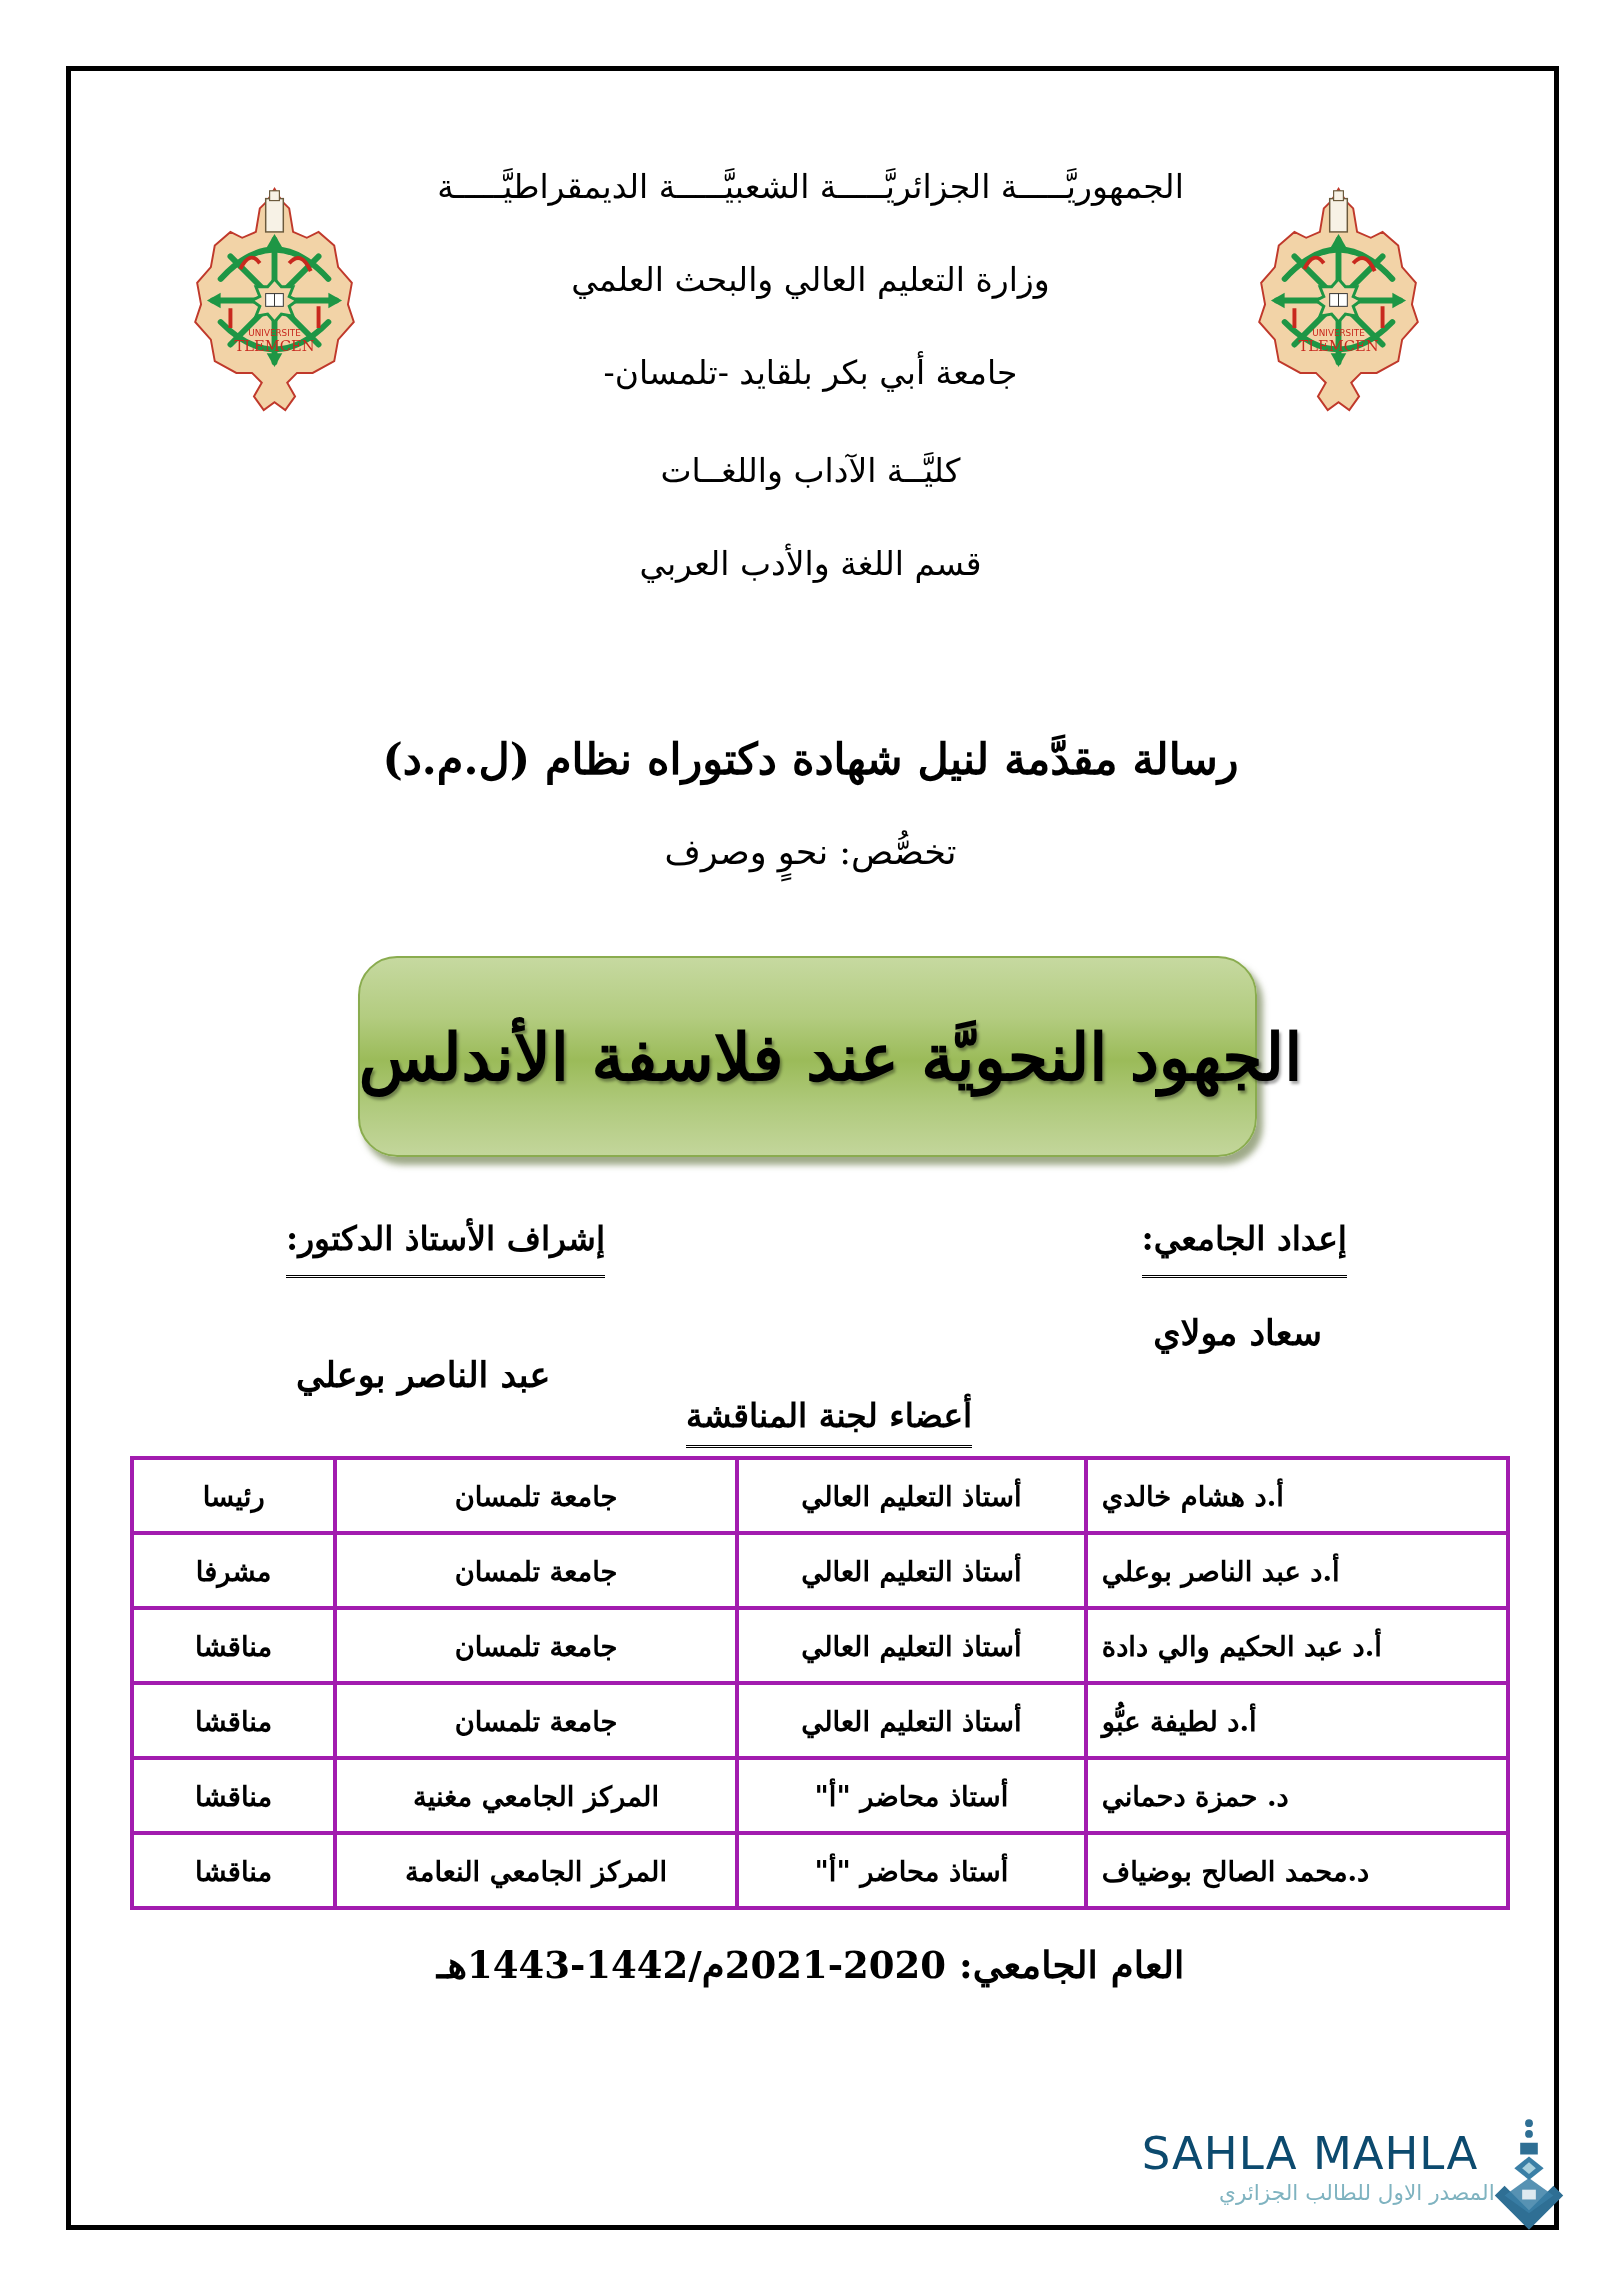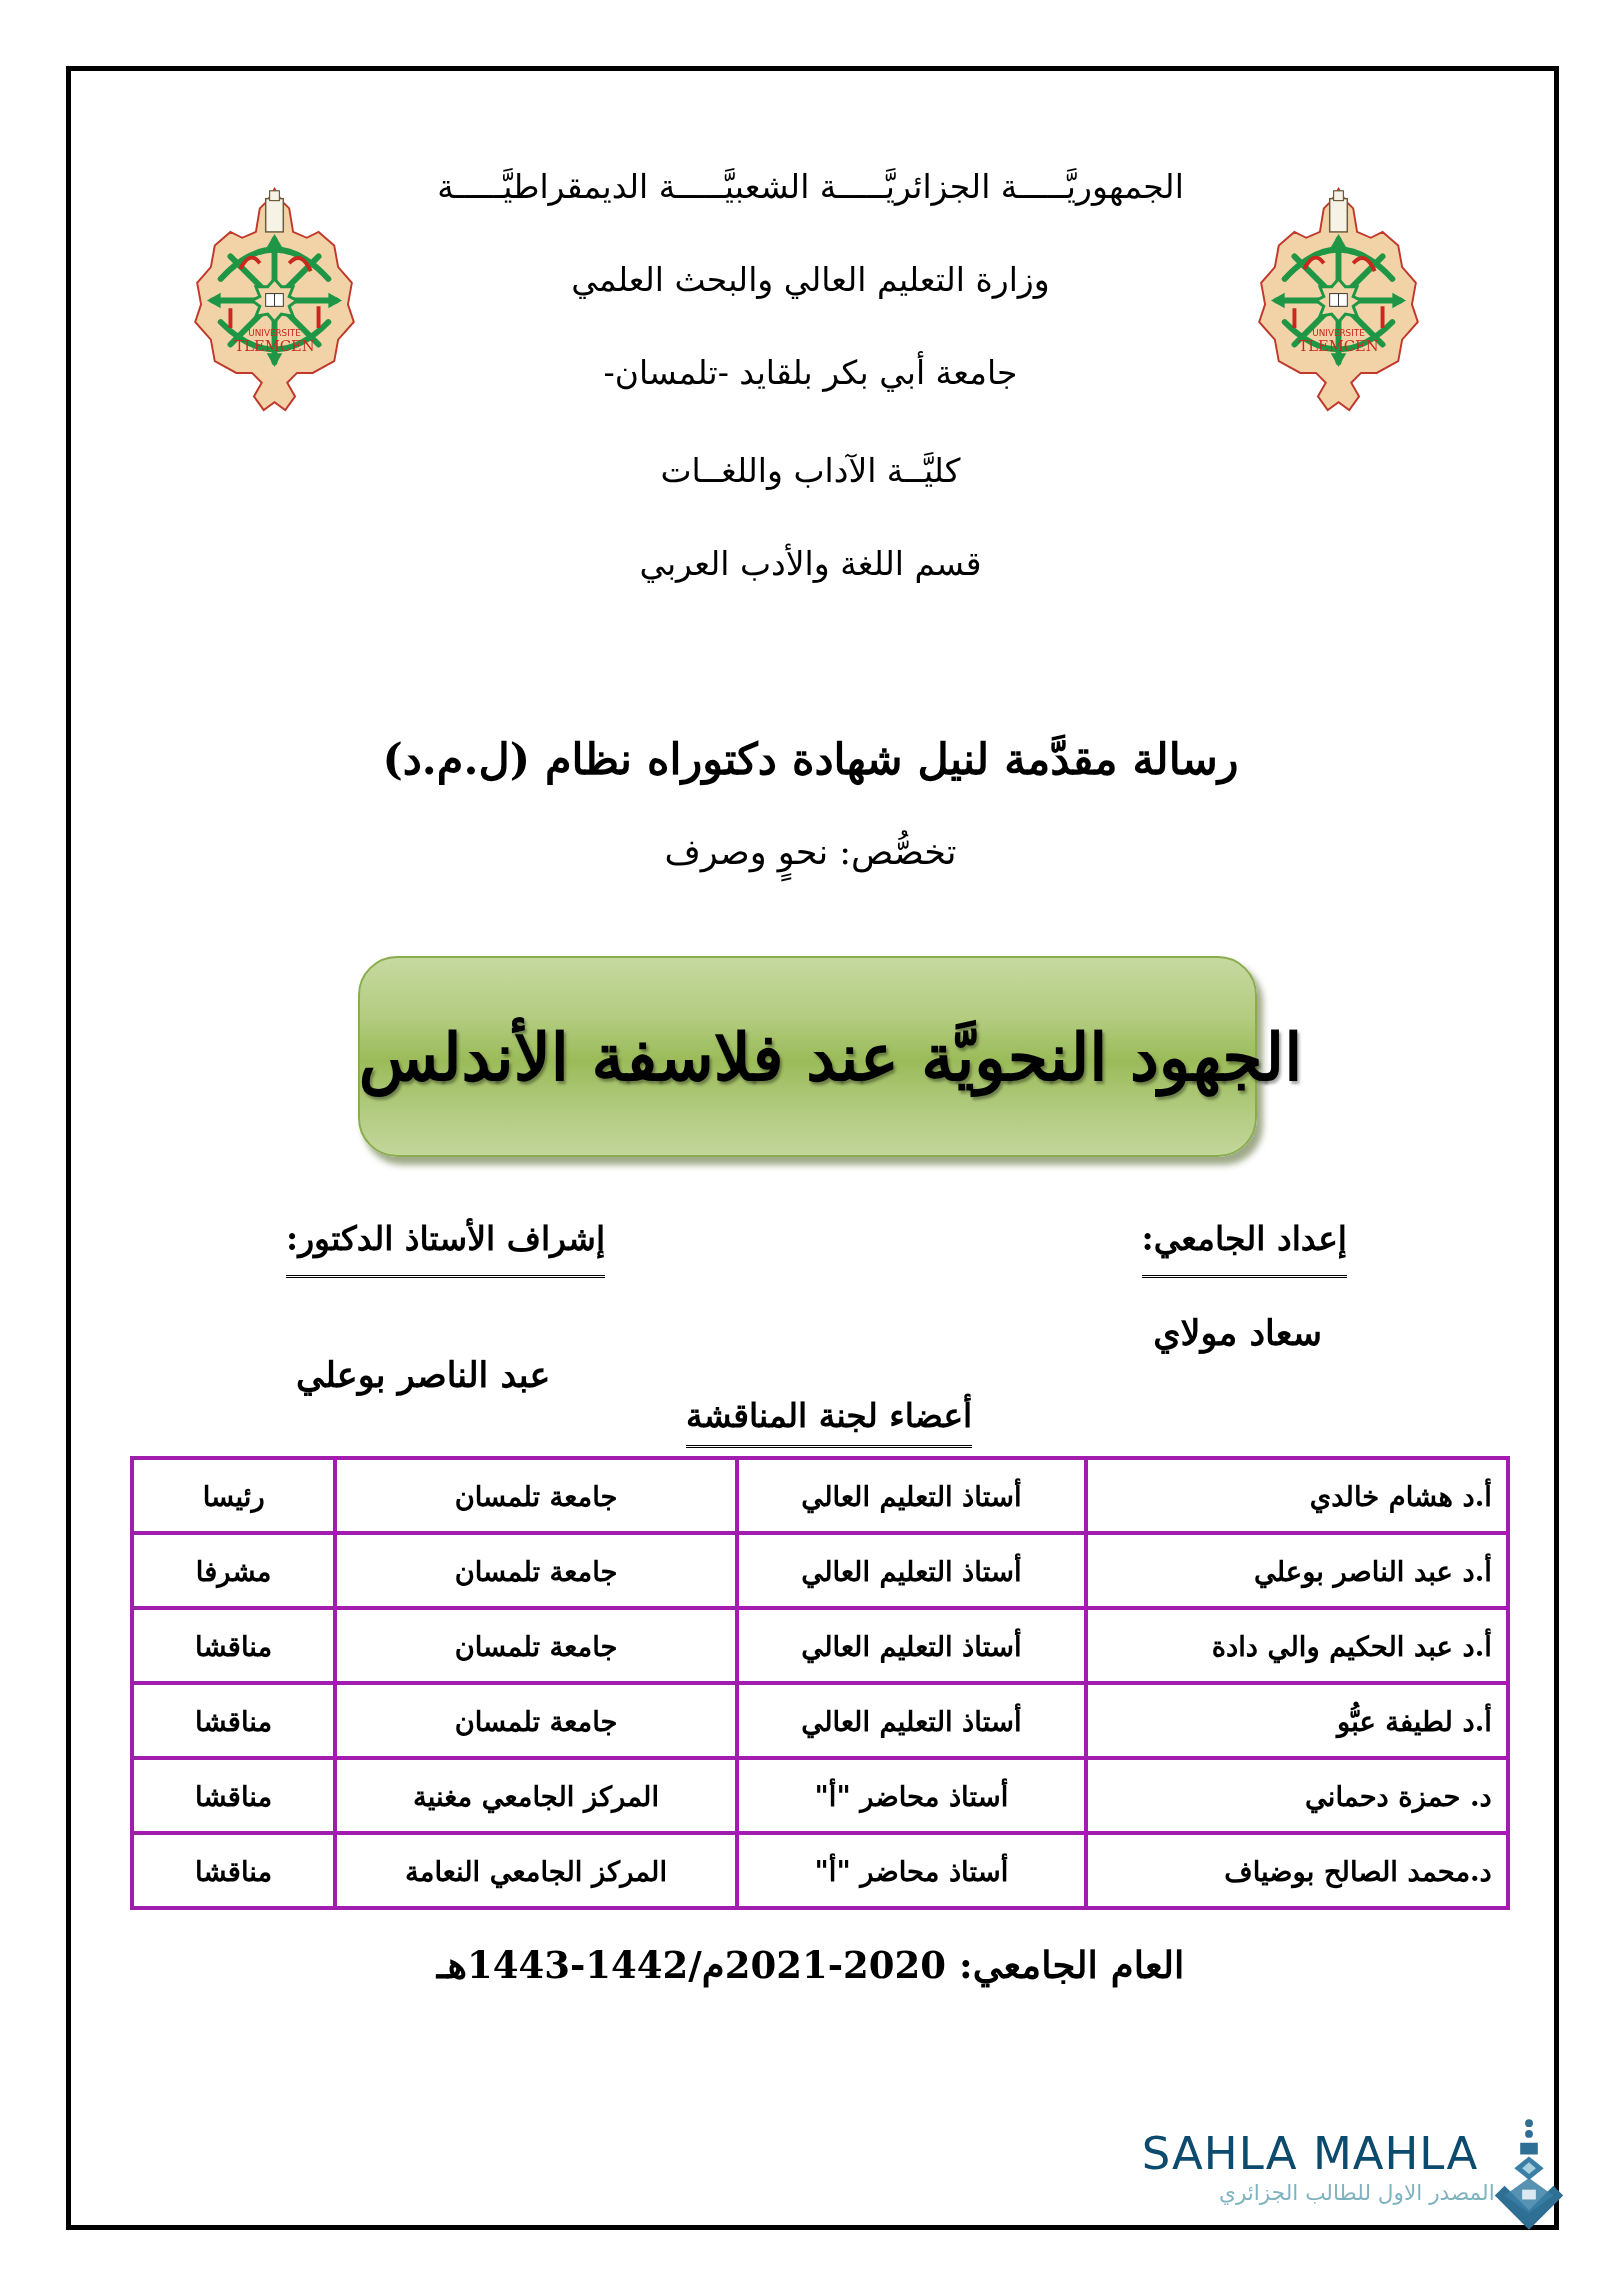--- a/index.html
+++ b/index.html
@@ -25,21 +25,21 @@
              line-height: 47px; padding-bottom: 13px;
              border-bottom: 3.9px double #000; }
     .name { position: absolute; font-size: 35px; font-weight: bold; direction: rtl; white-space: nowrap;
             line-height: 49px; }
     .committee { position: absolute; font-size: 33px; font-weight: bold; direction: rtl; white-space: nowrap;
                  line-height: 47px; left: 686px; top: 1392px; padding-bottom: 5.9px; border-bottom: 3.9px double #000; text-align: right; }
     table.jury { position: absolute; left: 130px; top: 1456px; width: 1359px; border-collapse: collapse;
                  direction: rtl; table-layout: fixed; }
     table.jury td { border: 4px solid #a21caf; height: 71px; font-size: 27.4px; font-weight: bold;
                     white-space: nowrap; padding: 0 13.7px; }
-    td.c-name { width: 390px; text-align: right; }
+    td.c-name { width: 390px; text-align: left; }
     td.c-rank { width: 318px; text-align: center; }
     td.c-inst { width: 370px; text-align: center; }
     td.c-role { width: 172px; text-align: center; }
     .year { font-size: 37px; font-weight: bold; top: 1939px; line-height: 53px; }
     .watermark { position: absolute; left: 1127px; top: 2127px; width: 431px; height: 98px; }
     .wm-title { position: absolute; left: 14.7px; top: 0; font-family: "DejaVu Sans", sans-serif;
                 font-size: 45px; color: #0c4a6e; letter-spacing: 1px; white-space: nowrap; }
     .wm-sub { position: absolute; left: 14.7px; top: 53px; font-family: "DejaVu Sans", sans-serif;
               font-size: 21.6px; color: #7fb3c0; direction: rtl; white-space: nowrap; width: 353px; text-align: right; }
     .wm-icon { position: absolute; left: 358px; top: -9.8px; width: 88px; height: 118px; }

